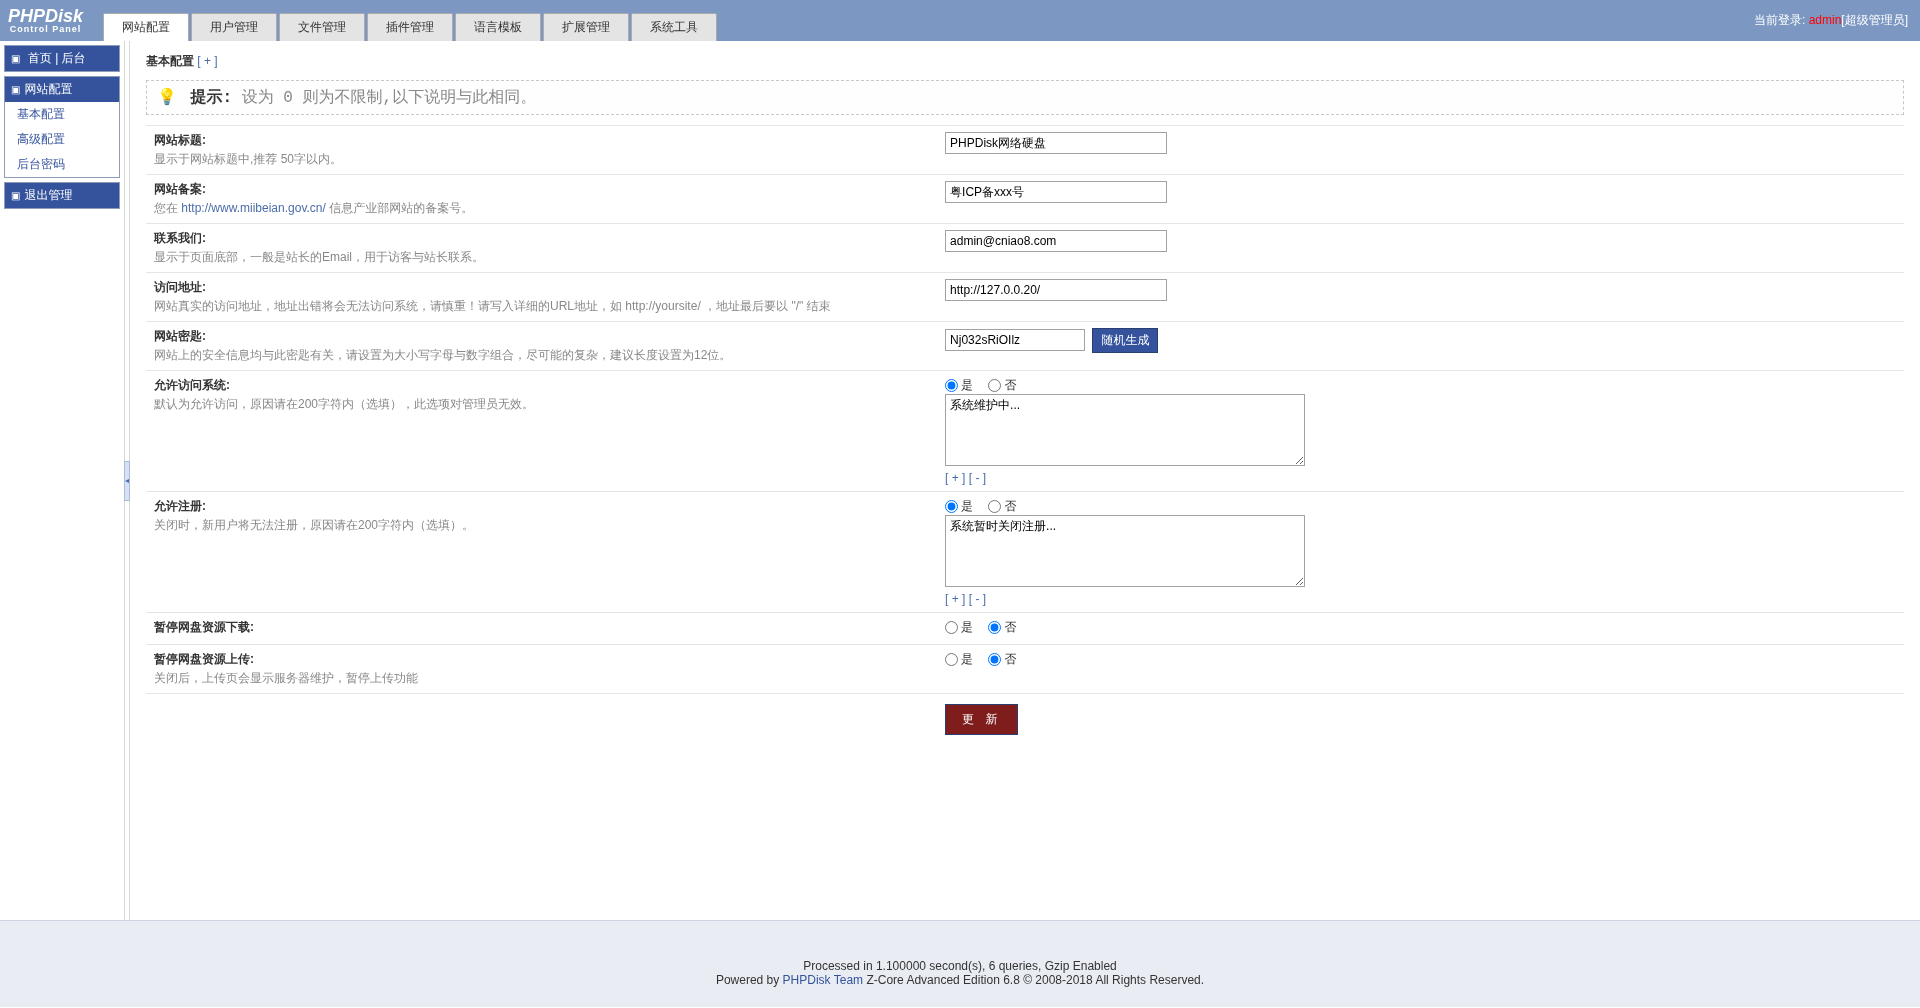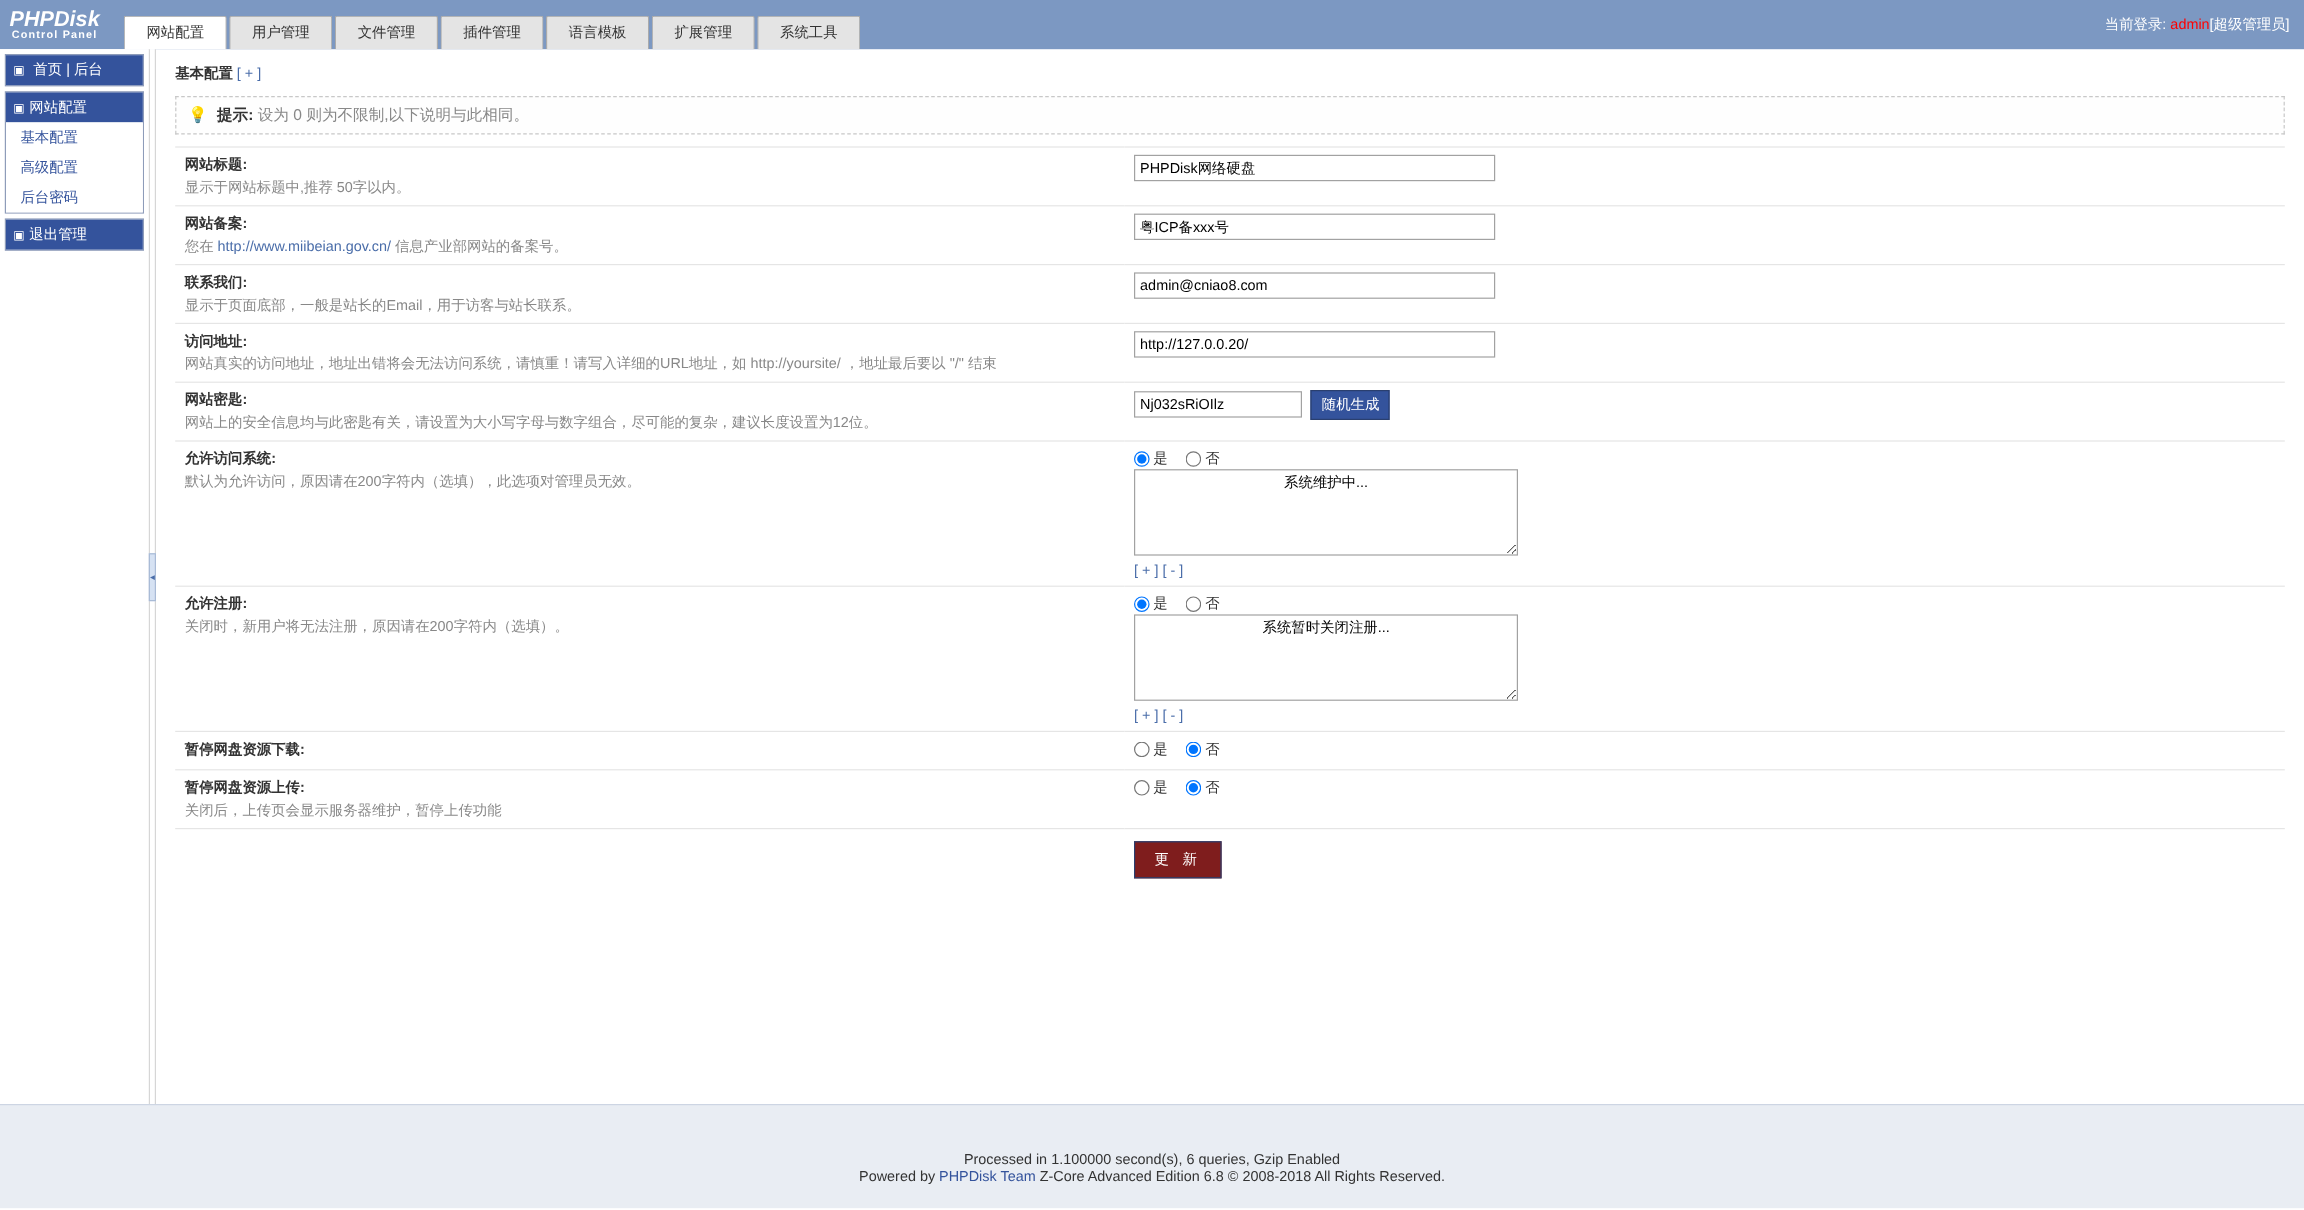--- a/index.html
+++ b/index.html
@@ -24,36 +24,36 @@
 .sidebar-items { background: #fff; }
 .sidebar-item { padding: 4px 12px; color: #34539c; cursor: pointer; font-size: 12px; }
 
 .divider { width: 6px; background: #fff; position: relative; border-left: 1px solid #d6d6d6; border-right: 1px solid #d6d6d6; display: flex; align-items: center; justify-content: center; }
 .divider .handle { width: 6px; height: 40px; background: #d6e2f3; border: 1px solid #a9bbd6; cursor: pointer; font-size: 8px; color: #4a6da9; display: flex; align-items: center; justify-content: center; }
 
 .main { flex: 1; padding: 12px 16px; }
 .page-title { font-size: 12px; font-weight: bold; margin-bottom: 10px; }
 .page-title .plus { color: #4a6da9; font-weight: normal; cursor: pointer; }
 
-.tip-box { border: 1px dashed #c8c8c8; padding: 6px 10px; margin-bottom: 10px; font-size: 13px; background: #fefefe; }
+.tip-box { border: 1px dashed #c8c8c8; padding: 6px 10px; margin-bottom: 10px; font-size: 16px; background: #fefefe; font-family: Liberation Mono, monospace; }
 .tip-box .bulb { color: #f0a020; margin-right: 4px; }
 .tip-box .tip-label { font-weight: bold; }
 .tip-box .tip-text { color: #888; }
 
 .form-table { width: 100%; border-collapse: collapse; }
 .form-table tr { border-top: 1px solid #e5e5e5; }
 .form-table td { padding: 6px 8px; vertical-align: top; font-size: 12px; }
 .form-table td.label-col { width: 45%; }
 .form-table .field-label { font-weight: bold; display: block; margin-bottom: 2px; }
 .form-table .field-desc { color: #888; }
 .form-table .field-desc a { color: #4a6da9; text-decoration: none; }
 
-input[type=text] { width: 301px; padding: 2px 4px; border: 1px solid #a2a2a2; font-size: 12px; height: 22px; }
+input[type=text] { width: 222px; padding: 2px 4px; border: 1px solid #a2a2a2; font-size: 12px; height: 22px; }
 input[type=text].short { width: 140px; }
-textarea { width: 320px; height: 72px; padding: 2px 4px; border: 1px solid #a2a2a2; font-size: 12px; resize: both; font-family: inherit; text-align: center; }
+textarea { width: 360px; height: 72px; padding: 2px 4px; border: 1px solid #a2a2a2; font-size: 12px; resize: both; font-family: inherit; }
 .resize-links { color: #4a6da9; margin-top: 2px; font-size: 12px; }
 .resize-links span { cursor: pointer; }
 .btn-gen { background: #34539c; color: #fff; border: 1px solid #2a3f6f; padding: 3px 8px; font-size: 12px; cursor: pointer; margin-left: 4px; }
 .radio-row label { margin-right: 12px; }
 .radio-row input { margin-right: 3px; vertical-align: middle; }
 
 .submit-row td { padding-top: 10px; }
 .btn-submit { background: #7f1d1d; color: #fff; border: 1px solid #2a3f6f; padding: 6px 16px; font-size: 12px; cursor: pointer; letter-spacing: 4px; }
 
 .footer { background: #e9edf3; text-align: center; padding: 38px 0 20px 0; font-size: 12px; color: #333; border-top: 1px solid #cdd5e3; }

